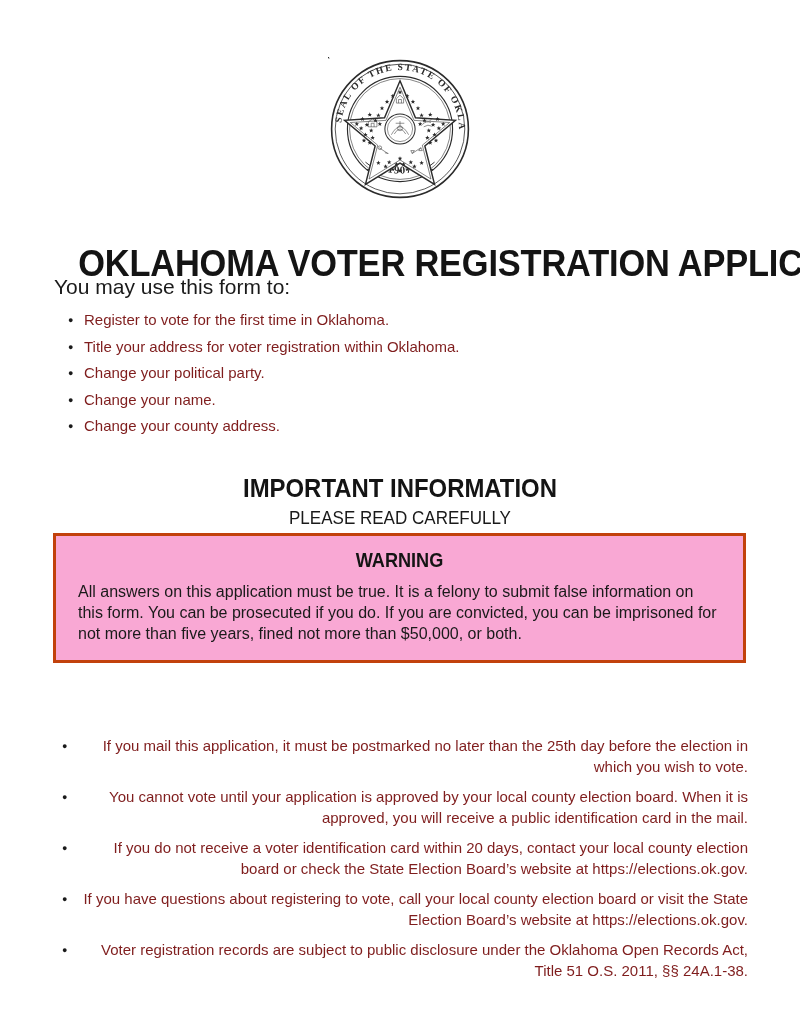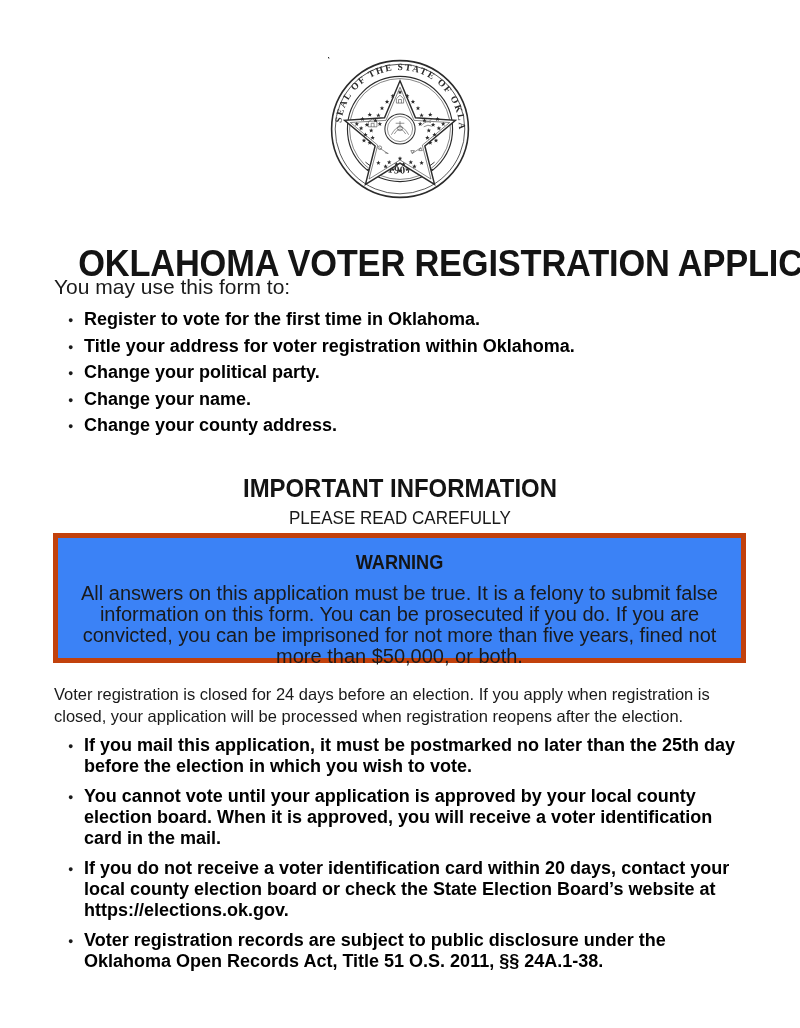--- a/index.html
+++ b/index.html
@@ -70,24 +70,23 @@
 
   
   ul.blist {
     list-style: none;
     margin: 0;
     padding: 0;
   }
   ul.blist > li {
     position: relative;
     padding-left: 30px;
-    font-size: 18px;
+    font-size: 15px;
     line-height: 21px;
-    color: #000000;
-    font-weight: bold;
+    color: #7f1d1d;
   }
   ul.blist > li::before {
     content: "\25CF";
     position: absolute;
     left: 14px;
     top: 0;
     font-size: 9px;
     line-height: 22px;
     color: #1a1a1a;
   }
@@ -130,58 +129,59 @@
     color: #1a1a1a;
   }
 
   
   .warning-box {
     position: absolute;
     top: 533px;
     left: 53px;
     width: 693px;
     height: 130px;
-    background: #3b82f6;
-    border: 5px solid #c2410c;
+    background: #f9a8d4;
+    border: 3px solid #c2410c;
     box-sizing: border-box;
   }
   .warning-title {
     margin-top: 12px;
     text-align: center;
     font-family: "Liberation Sans Narrow", "Liberation Sans", sans-serif;
     font-weight: bold;
     font-size: 19.5px;
     line-height: 24px;
     transform: scaleX(0.93);
     color: #141414;
   }
   .warning-body {
     margin: 9px 22px 0 22px;
-    text-align: center;
-    font-size: 20px;
+    text-align: left;
+    font-size: 16px;
     line-height: 21px;
     color: #1a1a1a;
   }
 
   
   .closed-para {
     position: absolute;
     top: 683px;
     left: 54px;
     width: 694px;
     font-size: 16.5px;
     line-height: 22px;
     color: #1a1a1a;
   }
 
   .list-bottom {
     position: absolute;
     top: 735px;
-    left: 54px;
+    left: 48px;
     width: 700px;
+    text-align: right;
   }
   .list-bottom > li {
     margin-bottom: 9px;
   }
   .list-bottom > li::before {
     left: 15px;
   }
 </style>
 </head>
 <body>
@@ -322,22 +322,22 @@
   </ul>
 
   <div class="important-head">IMPORTANT INFORMATION</div>
   <div class="important-sub">PLEASE READ CAREFULLY</div>
 
   <div class="warning-box">
     <div class="warning-title">WARNING</div>
     <div class="warning-body">All answers on this application must be true. It is a felony to submit false information on this form. You can be prosecuted if you do. If you are convicted, you can be imprisoned for not more than five years, fined not more than $50,000, or both.</div>
   </div>
 
-  <div class="closed-para">Voter registration is closed for 24 days before an election. If you apply when registration is closed, your application will be processed when registration reopens after the election.</div>
 
   <ul class="blist list-bottom">
     <li>If you mail this application, it must be postmarked no later than the 25th day before the election in which you wish to vote.</li>
-    <li>You cannot vote until your application is approved by your local county election board. When it is approved, you will receive a voter identification card in the mail.</li>
+    <li>You cannot vote until your application is approved by your local county election board. When it is approved, you will receive a public identification card in the mail.</li>
     <li>If you do not receive a voter identification card within 20 days, contact your local county election board or check the State Election Board’s website at https://elections.ok.gov.</li>
+    <li>If you have questions about registering to vote, call your local county election board or visit the State Election Board’s website at https://elections.ok.gov.</li>
     <li>Voter registration records are subject to public disclosure under the Oklahoma Open Records Act, Title 51 O.S. 2011, §§ 24A.1-38.</li>
   </ul>
 
 </div>
 
 </body></html>

